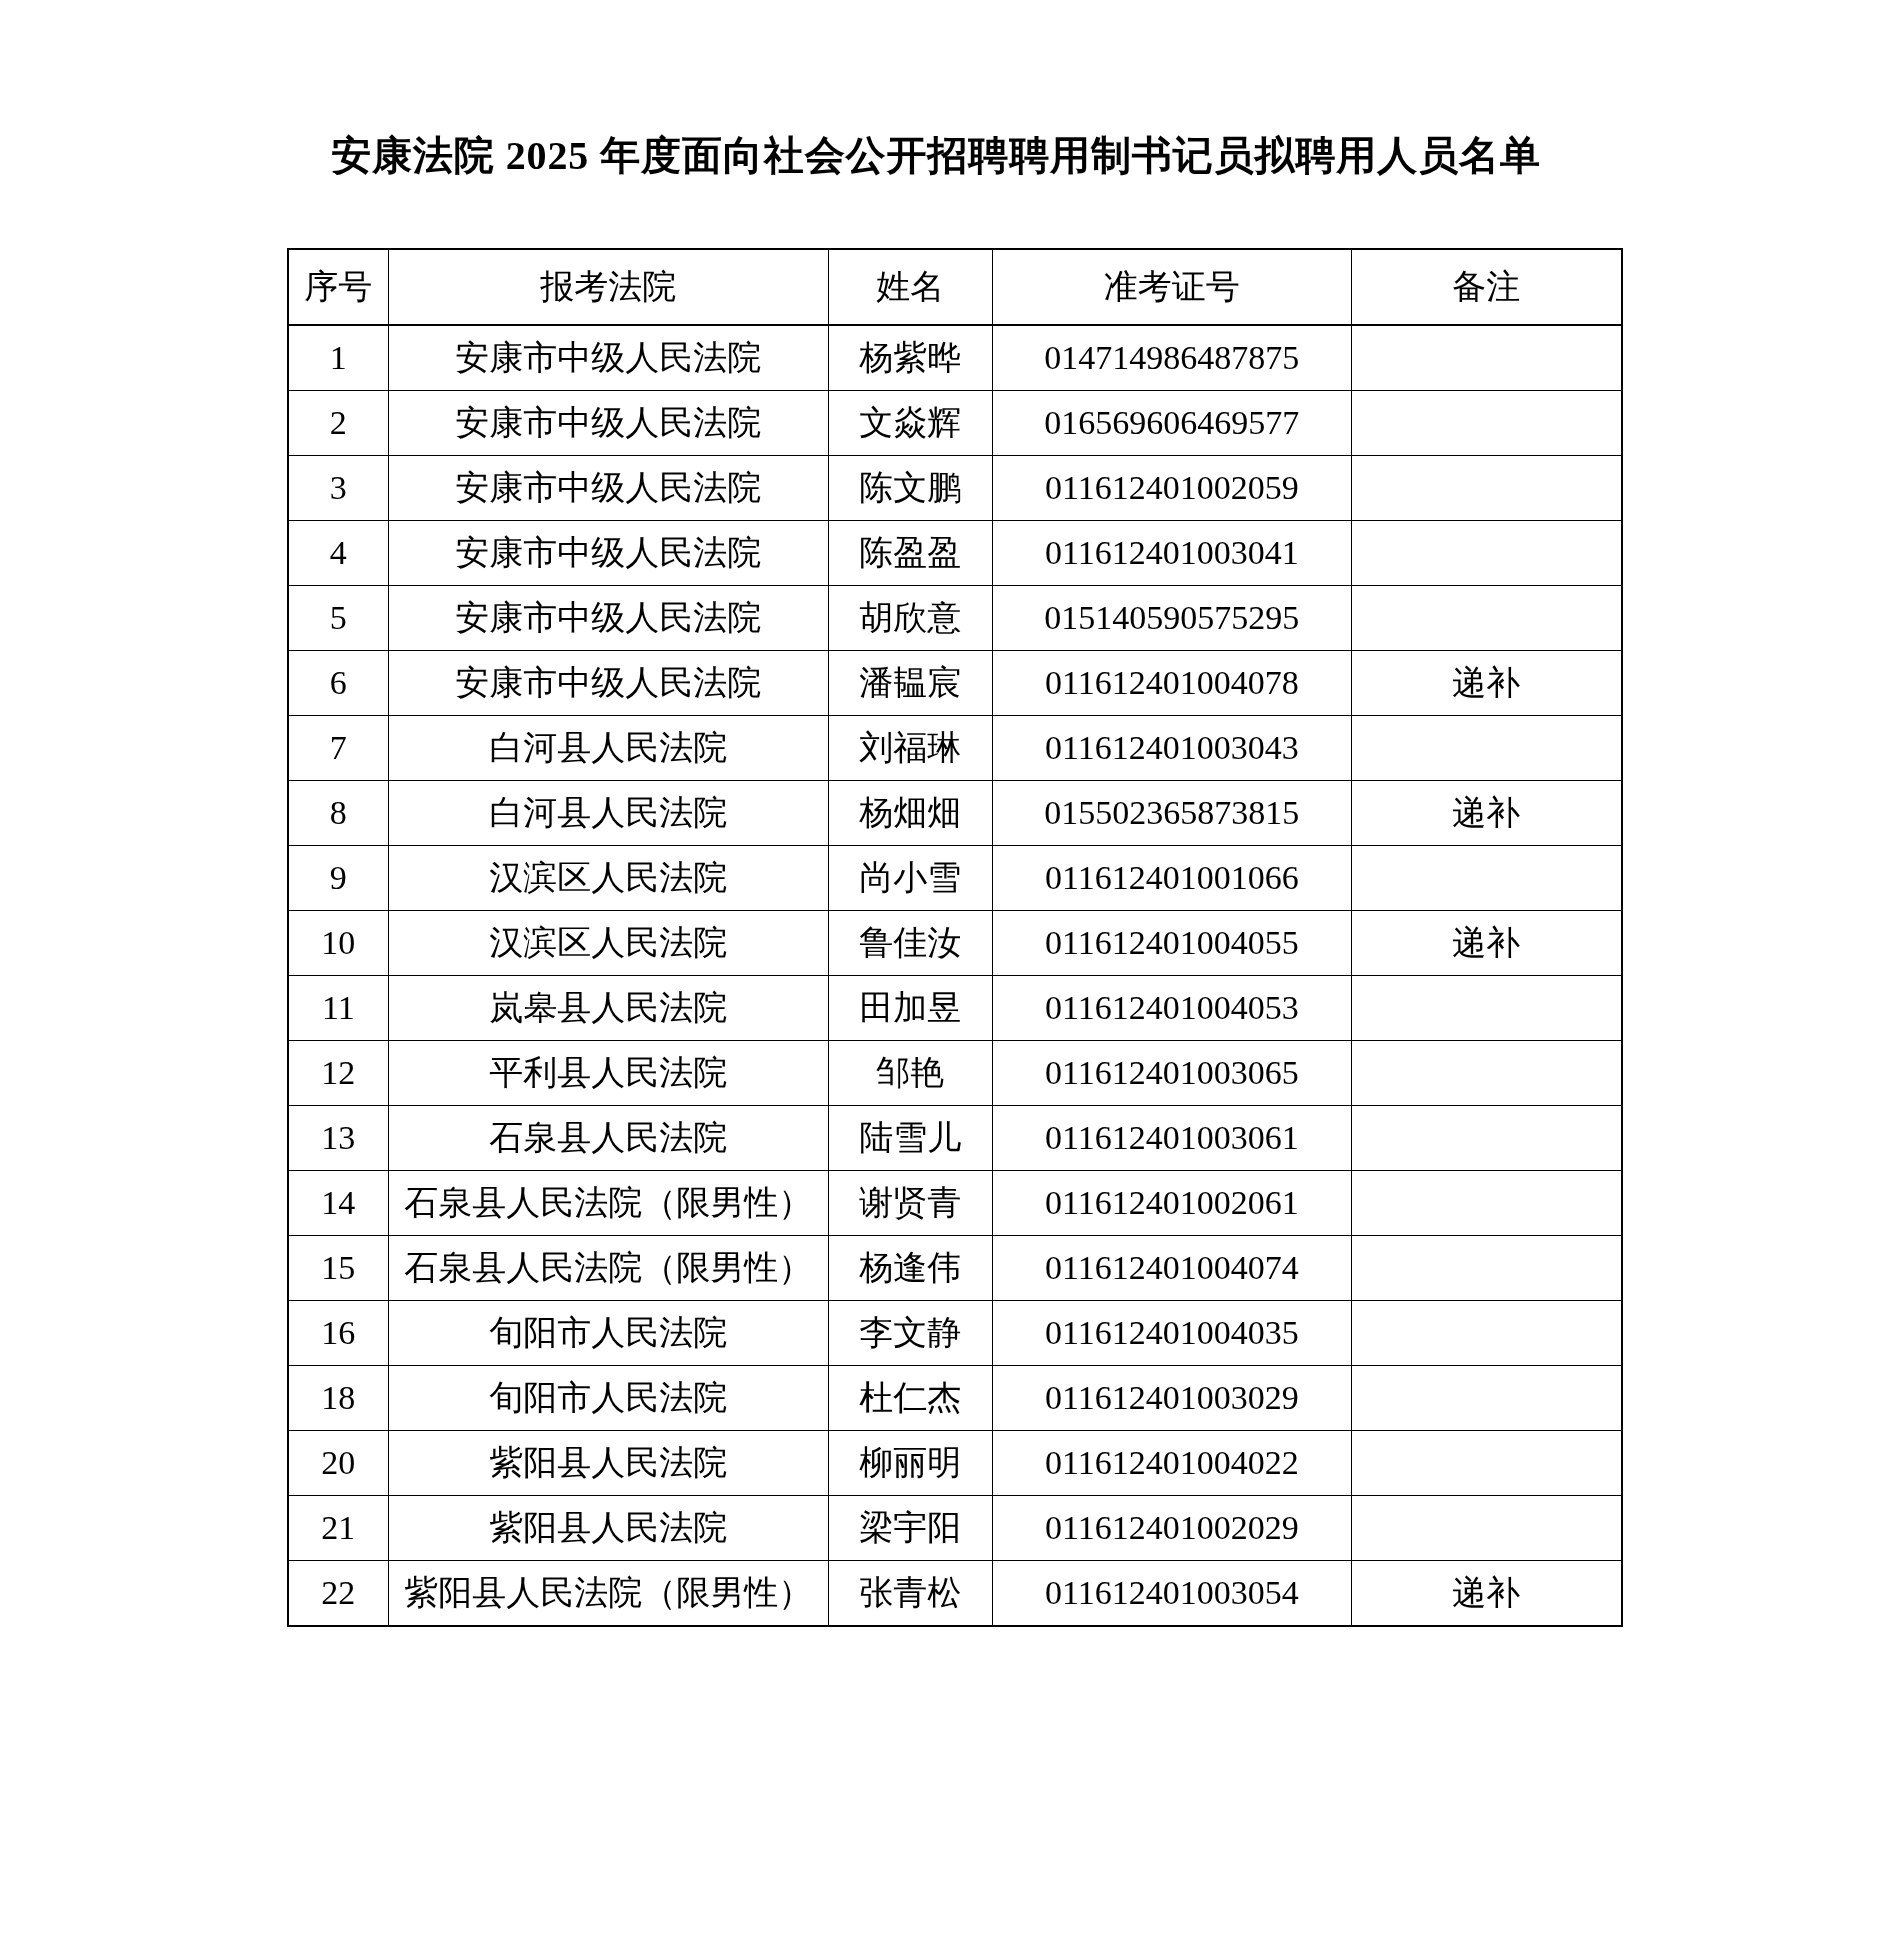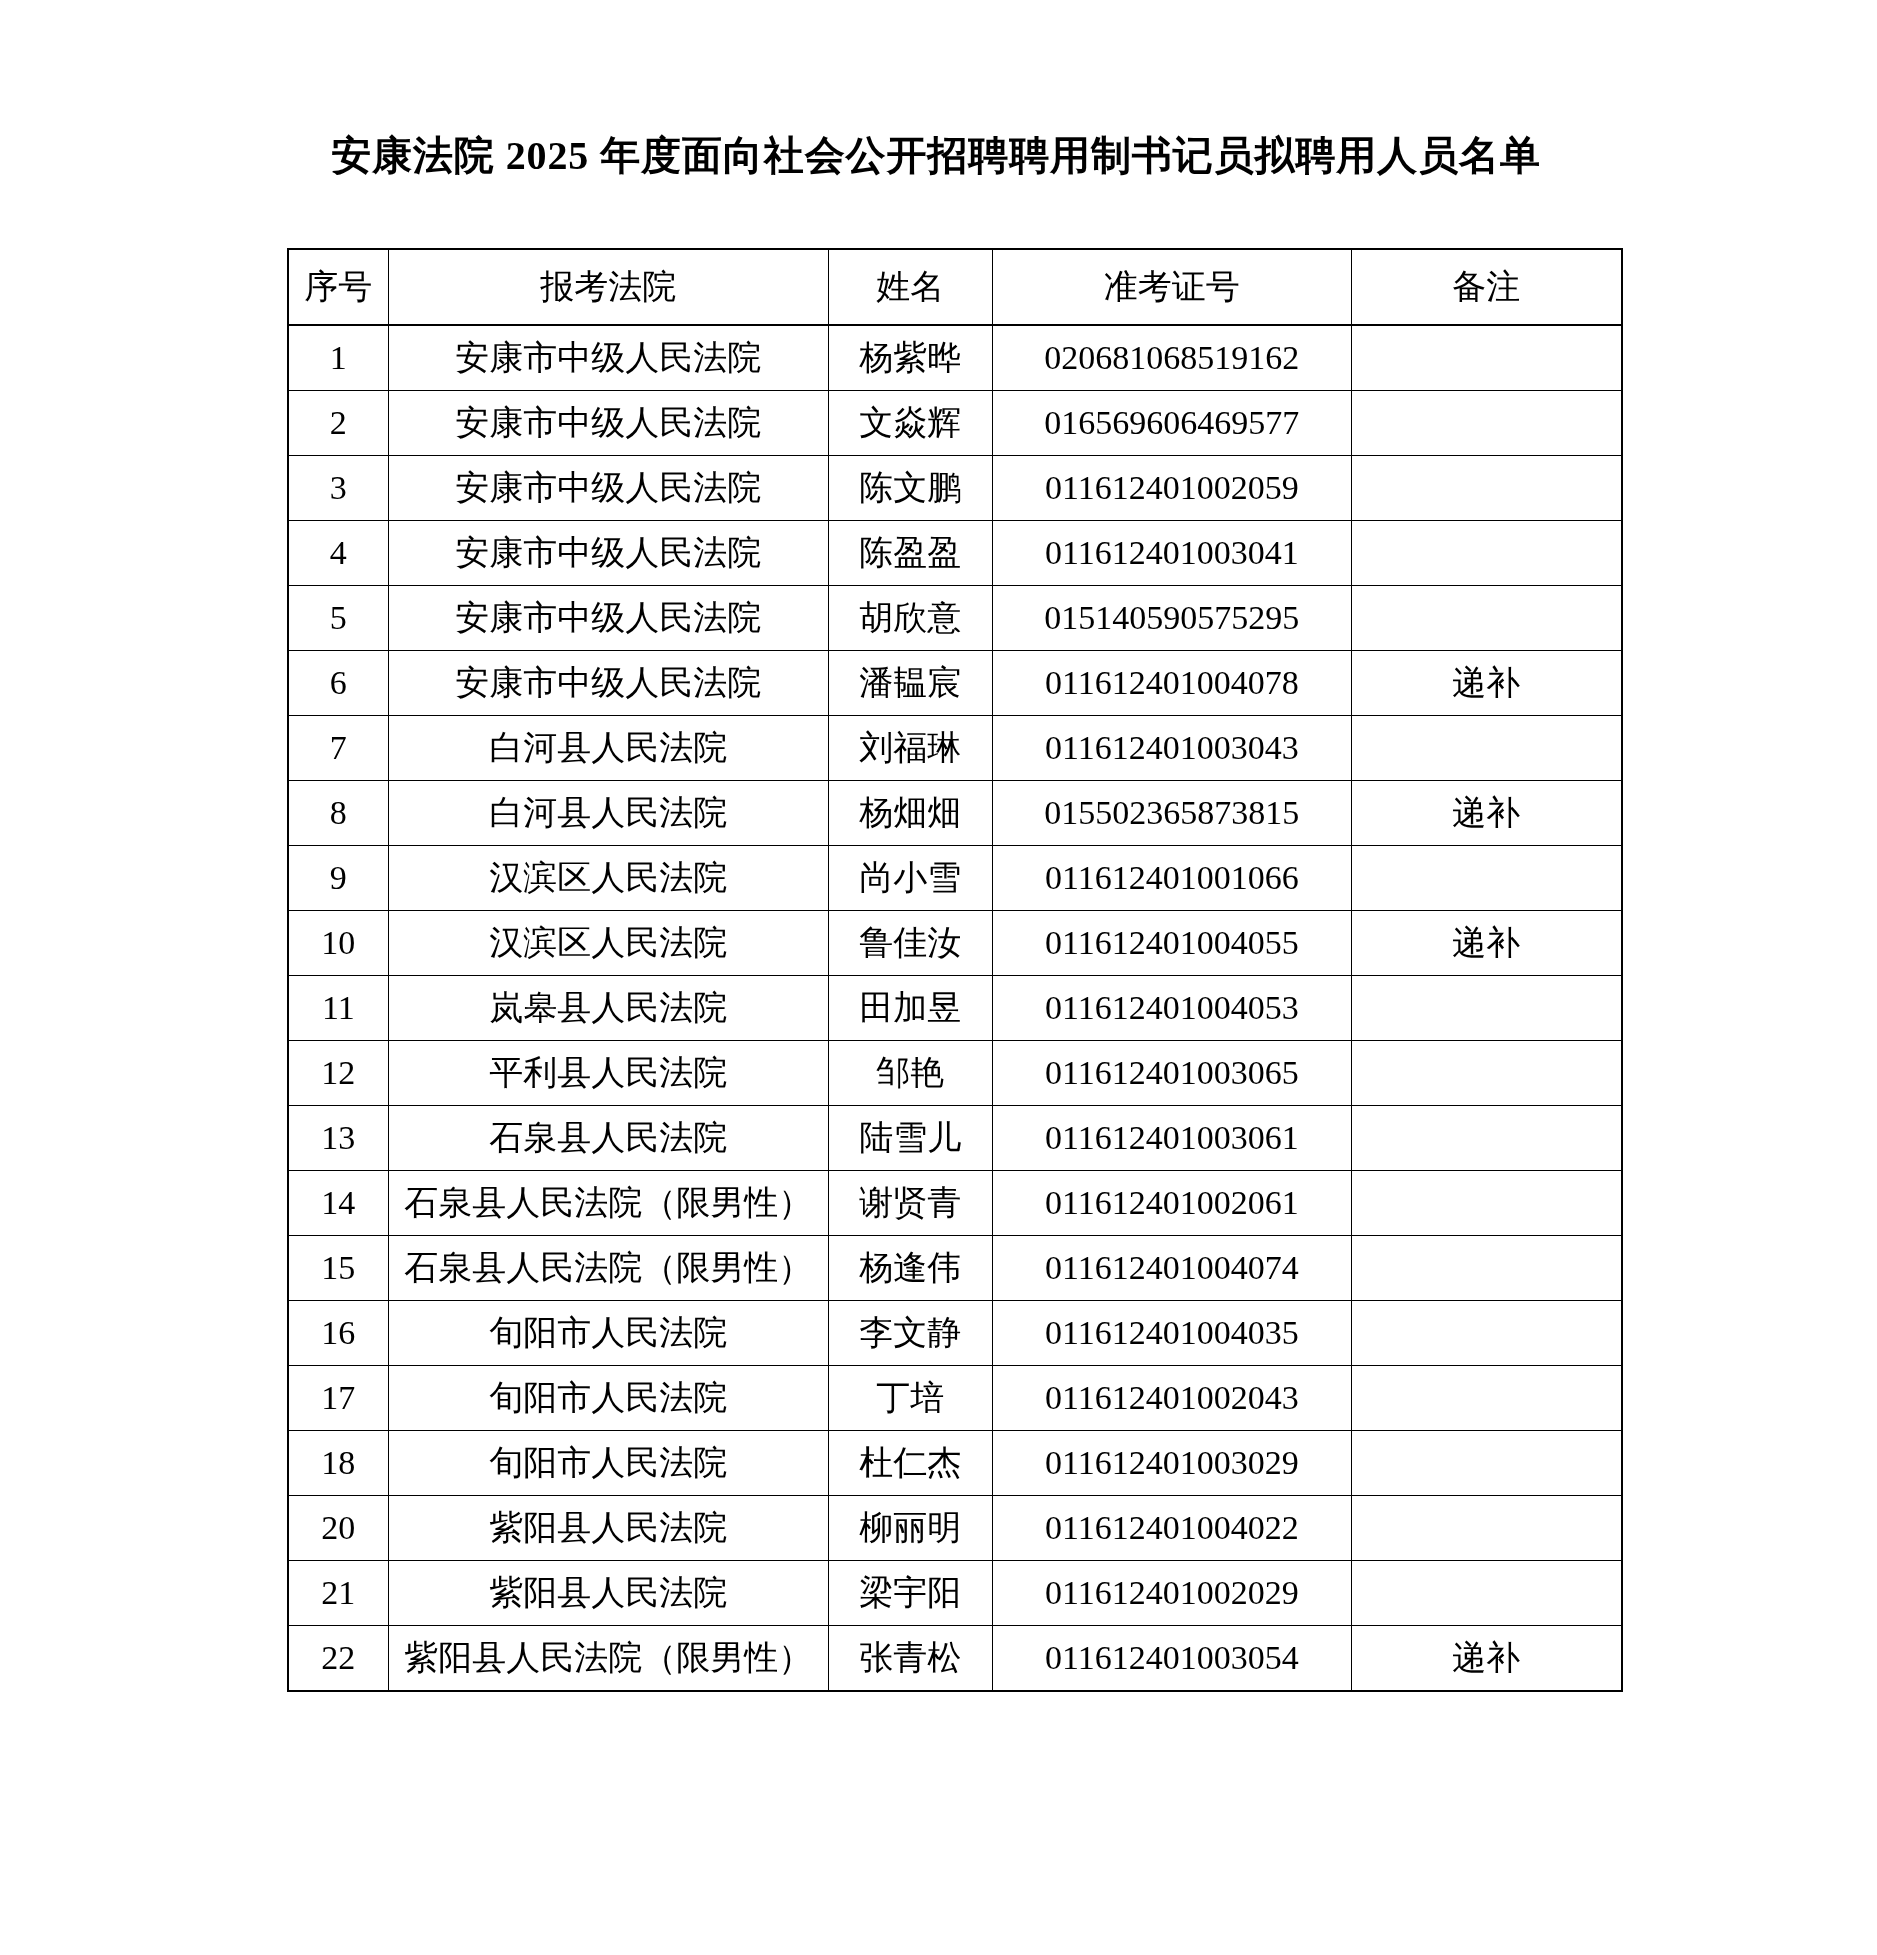--- a/index.html
+++ b/index.html
@@ -87,21 +87,21 @@
         <th>姓名</th>
         <th>准考证号</th>
         <th>备注</th>
       </tr>
     </thead>
     <tbody id="roster-body">
         <tr>
           <td>1</td>
           <td>安康市中级人民法院</td>
           <td>杨紫晔</td>
-          <td>020681068519162</td>
+          <td>014714986487875</td>
           <td></td>
         </tr>
         <tr>
           <td>2</td>
           <td>安康市中级人民法院</td>
           <td>文焱辉</td>
           <td>016569606469577</td>
           <td></td>
         </tr>
         <tr>
@@ -196,27 +196,20 @@
           <td></td>
         </tr>
         <tr>
           <td>16</td>
           <td>旬阳市人民法院</td>
           <td>李文静</td>
           <td>011612401004035</td>
           <td></td>
         </tr>
         <tr>
-          <td>17</td>
-          <td>旬阳市人民法院</td>
-          <td>丁培</td>
-          <td>011612401002043</td>
-          <td></td>
-        </tr>
-        <tr>
           <td>18</td>
           <td>旬阳市人民法院</td>
           <td>杜仁杰</td>
           <td>011612401003029</td>
           <td></td>
         </tr>
         <tr>
           <td>20</td>
           <td>紫阳县人民法院</td>
           <td>柳丽明</td>

